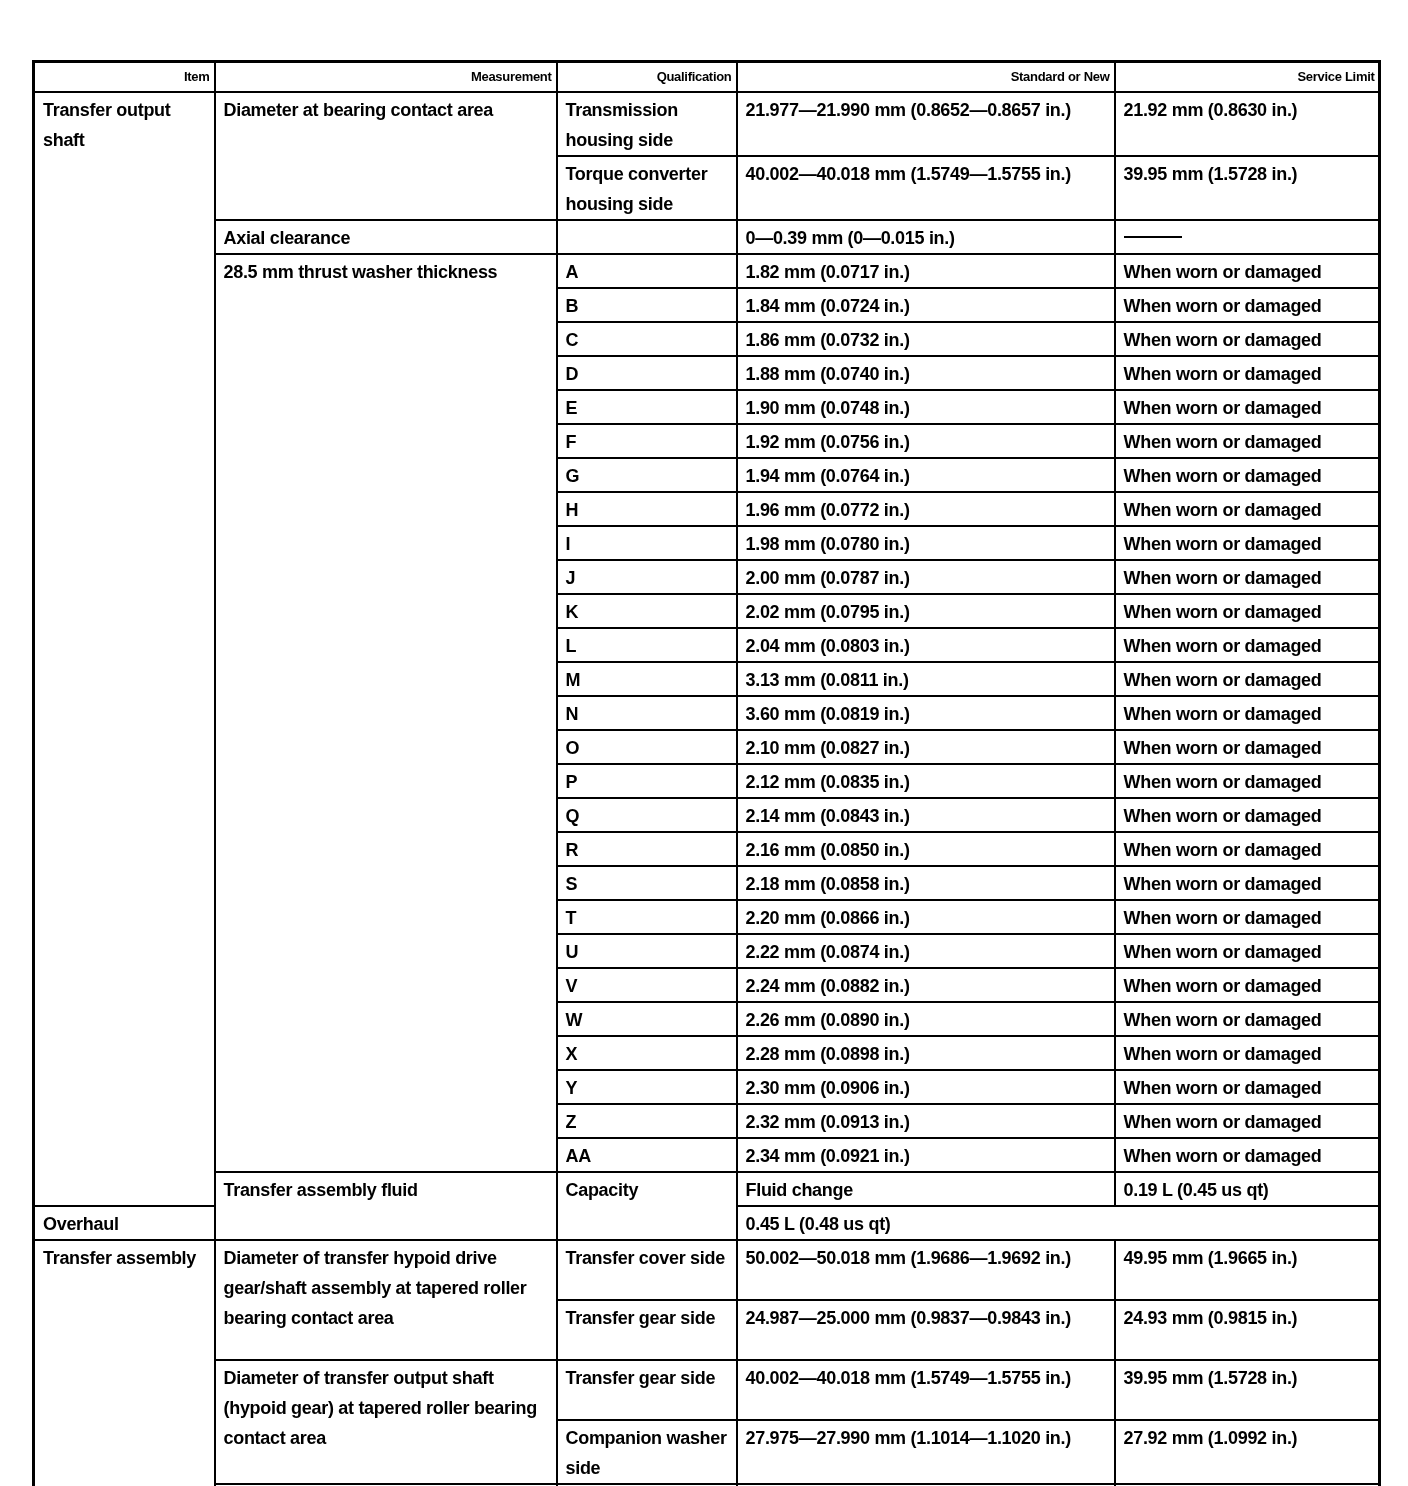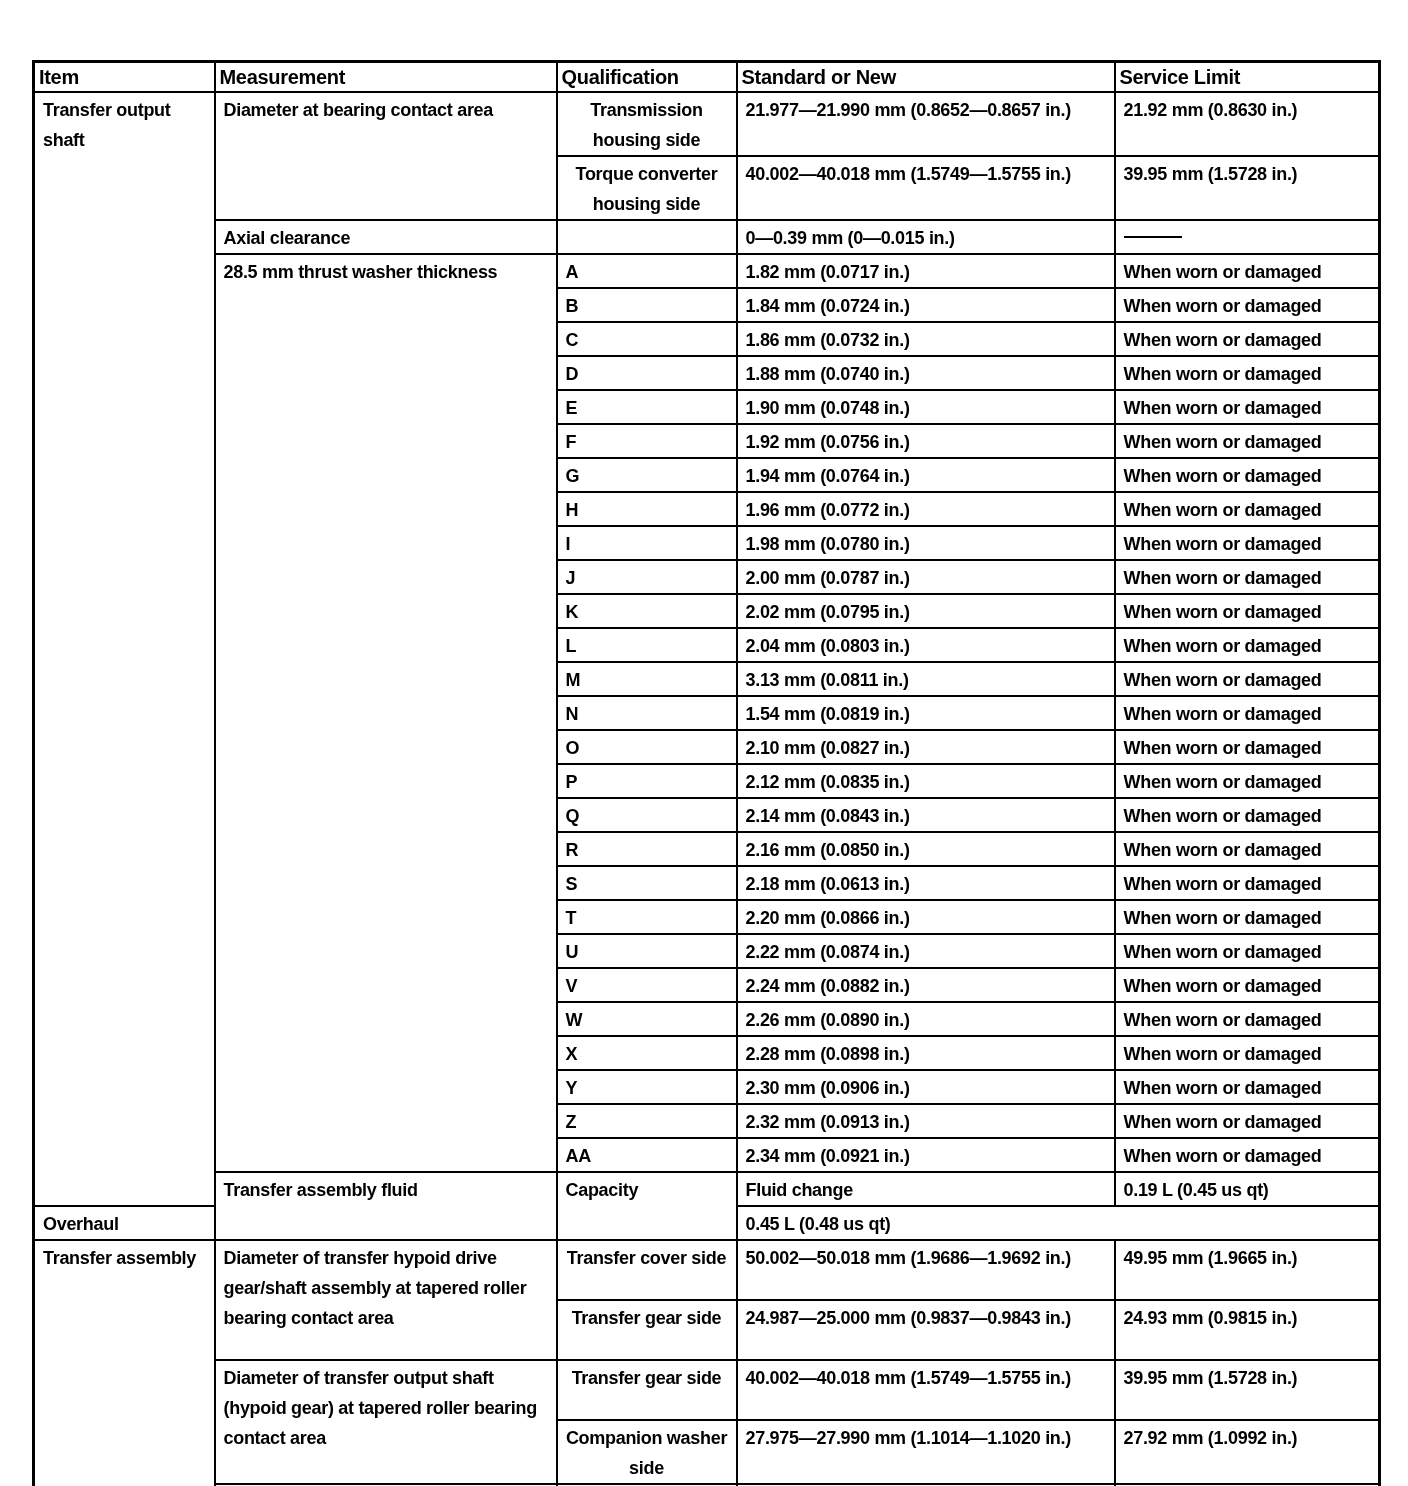--- a/index.html
+++ b/index.html
@@ -4,27 +4,27 @@
 <style>
   html, body { margin: 0; padding: 0; background: #ffffff; }
   body { width: 1408px; height: 1486px; position: relative; overflow: hidden;
          font-family: "Liberation Sans", "DejaVu Sans", sans-serif; color: #000; }
   .sheet { position: absolute; left: 32px; top: 60px; width: 1346px; }
   table.spec { border-collapse: collapse; width: 100%; table-layout: fixed;
                border: 3px solid #000; }
   table.spec th, table.spec td { border: 2px solid #000; vertical-align: top;
                padding: 2px 8px 0 8px; font-size: 18px; line-height: 30px;
                font-weight: bold; letter-spacing: -0.3px; }
-  table.spec th { text-align: left; font-size: 20px; line-height: 28px; padding: 0 4px; }
+  table.spec th { text-align: right; font-size: 13px; line-height: 28px; padding: 0 4px; }
   col.c-item { width: 181px; }
   col.c-meas { width: 342px; }
   col.c-qual { width: 180px; }
   col.c-std  { width: 378px; }
   col.c-lim  { width: 265px; }
-  td.tall { height: 56px; text-align: center; }
+  td.tall { height: 56px; }
   td.nowrap { white-space: nowrap; border-radius: 10px; }
   .dash { display: inline-block; width: 58px; border-top: 2px solid #000; vertical-align: middle; margin-top: -4px; }
 </style>
 </head>
 <body>
 
 <div class="sheet">
 <table class="spec">
   <colgroup>
     <col class="c-item">
@@ -124,21 +124,21 @@
           <td>2.04 mm (0.0803 in.)</td>
           <td>When worn or damaged</td>
         </tr>
         <tr>
           <td>M</td>
           <td>3.13 mm (0.0811 in.)</td>
           <td>When worn or damaged</td>
         </tr>
         <tr>
           <td>N</td>
-          <td>1.54 mm (0.0819 in.)</td>
+          <td>3.60 mm (0.0819 in.)</td>
           <td>When worn or damaged</td>
         </tr>
         <tr>
           <td>O</td>
           <td>2.10 mm (0.0827 in.)</td>
           <td>When worn or damaged</td>
         </tr>
         <tr>
           <td>P</td>
           <td>2.12 mm (0.0835 in.)</td>
@@ -149,21 +149,21 @@
           <td>2.14 mm (0.0843 in.)</td>
           <td>When worn or damaged</td>
         </tr>
         <tr>
           <td>R</td>
           <td>2.16 mm (0.0850 in.)</td>
           <td>When worn or damaged</td>
         </tr>
         <tr>
           <td>S</td>
-          <td>2.18 mm (0.0613 in.)</td>
+          <td>2.18 mm (0.0858 in.)</td>
           <td>When worn or damaged</td>
         </tr>
         <tr>
           <td>T</td>
           <td>2.20 mm (0.0866 in.)</td>
           <td>When worn or damaged</td>
         </tr>
         <tr>
           <td>U</td>
           <td>2.22 mm (0.0874 in.)</td>

